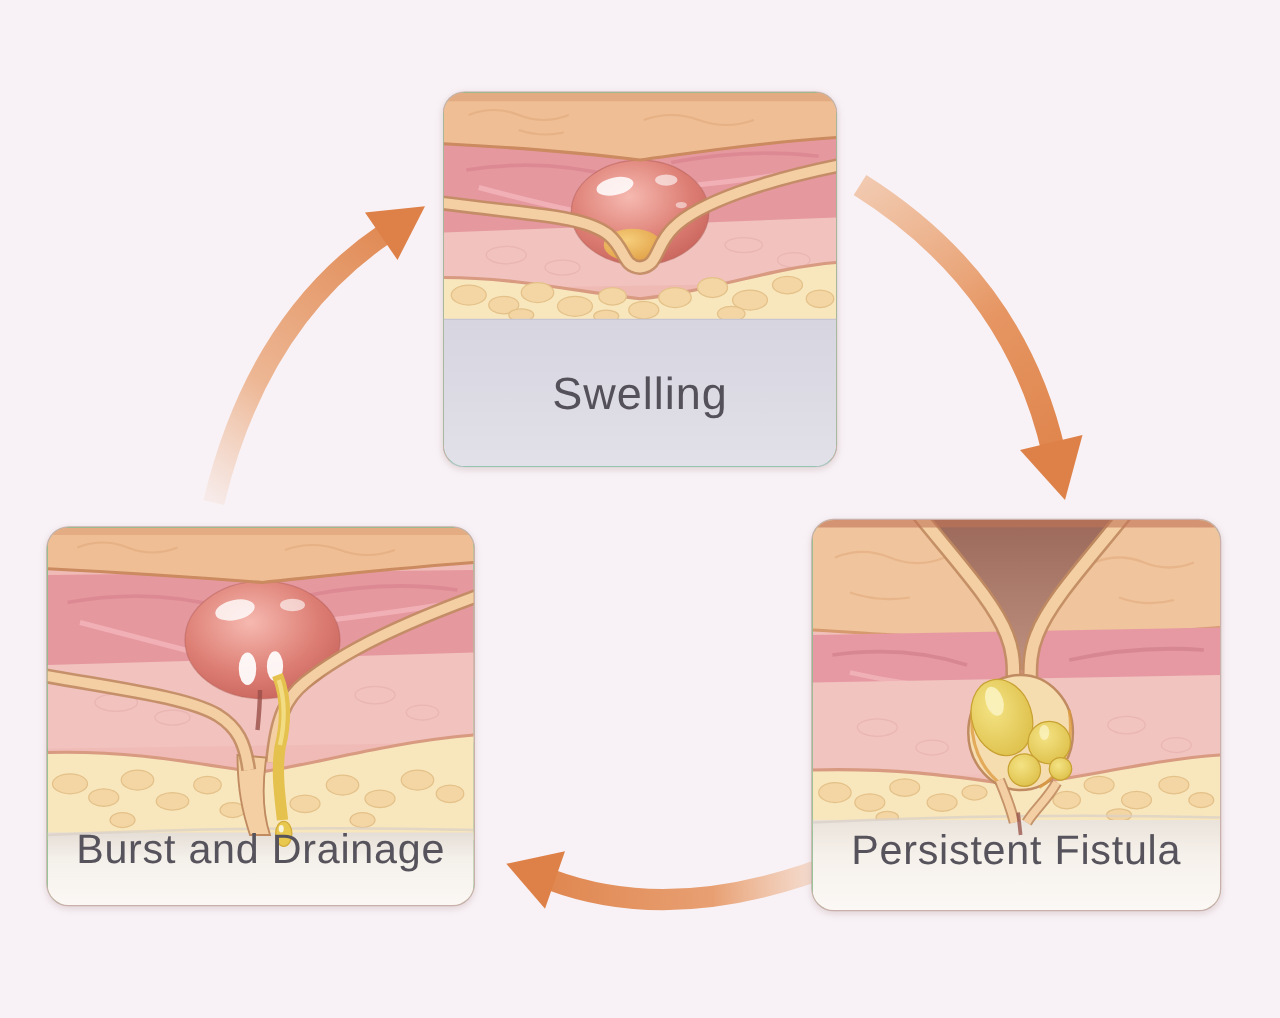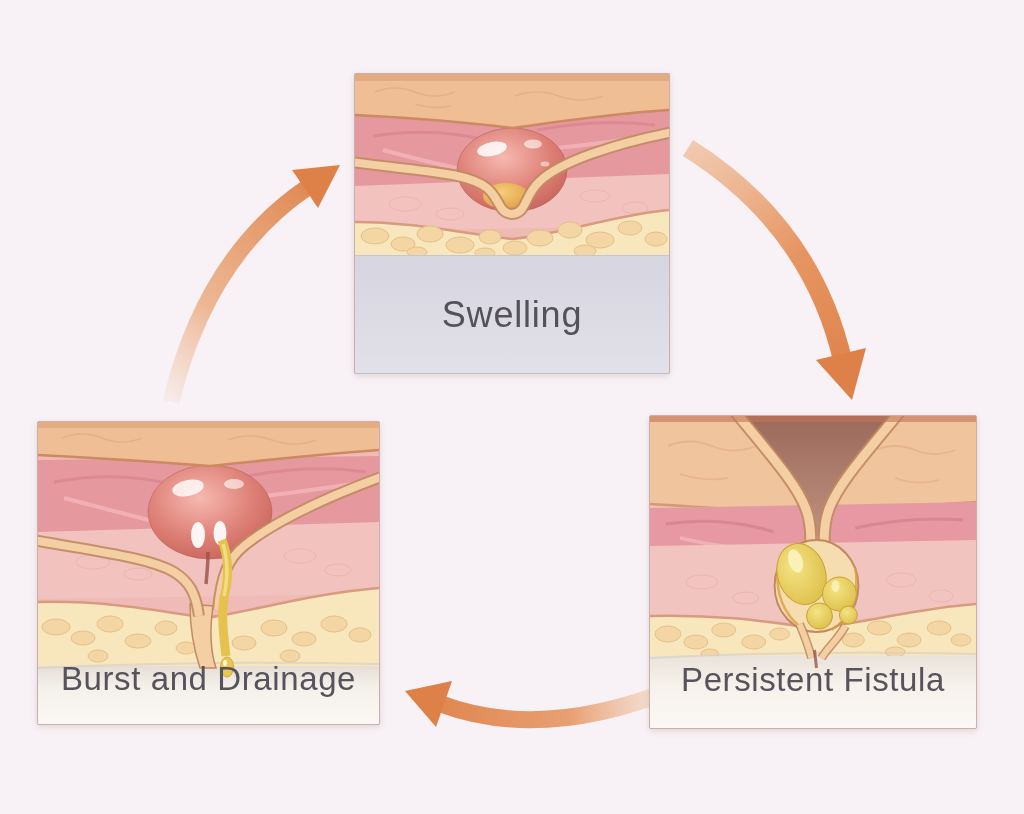--- a/index.html
+++ b/index.html
@@ -5,21 +5,21 @@
   html,body{margin:0;padding:0;}
   body{
     width:1024px;height:814px;overflow:hidden;
     background:#F8F2F6;
     font-family:"Liberation Sans", sans-serif;
   }
   .canvas{position:relative;width:1024px;height:814px;background:#F8F2F6;}
   .arrows-layer{position:absolute;left:0;top:0;width:1024px;height:814px;pointer-events:none;}
   .stage-card{
     position:absolute;
-    border-radius:2px;
+    border-radius:18px;
     overflow:hidden;
     border:1px solid #C9B0AA;
     box-shadow:0 2px 6px rgba(166,134,134,.28), 0 0 0 1px rgba(255,255,255,.35) inset;
     background:#22c55e;
   }
   .card-top{left:354px;top:73px;width:314px;height:299px;border-bottom-color:#B6C2C6;}
   .card-left{left:37px;top:421px;width:341px;height:302px;}
   .card-right{left:649px;top:415px;width:326px;height:312px;}
   .illus{display:block;}
   .label-band{

